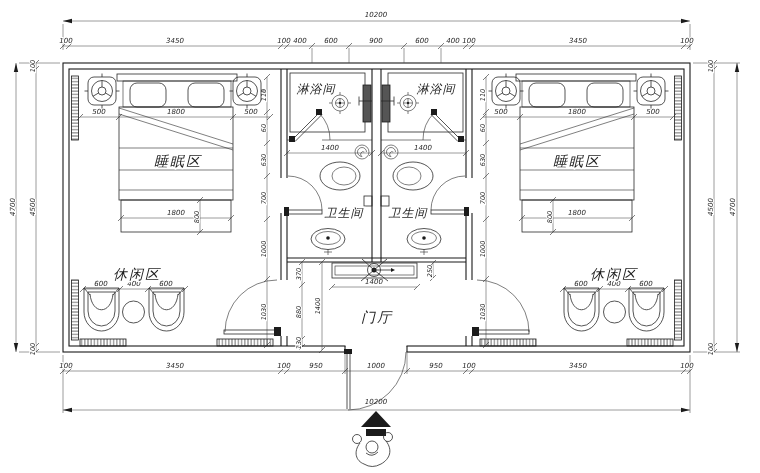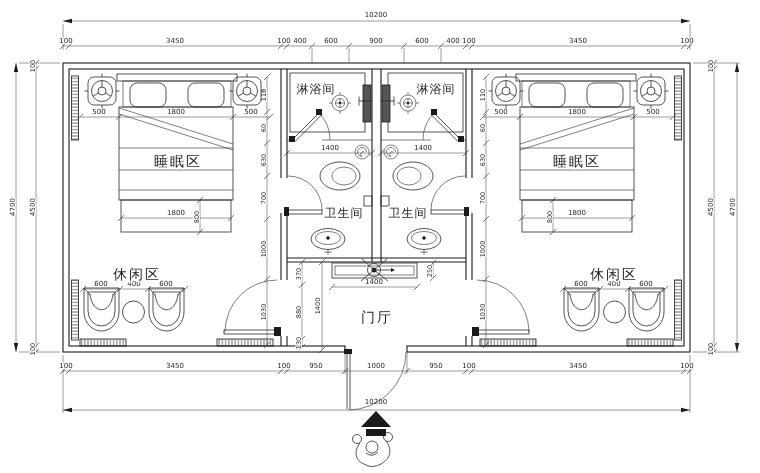--- a/index.html
+++ b/index.html
@@ -1,16 +1,16 @@
 <!DOCTYPE html>
 <html><head>
 <meta charset="utf-8">
 <style>
   html,body{margin:0;padding:0;background:#fff;}
-  #stage{width:760px;height:473px;position:relative;background:#fff;overflow:hidden;}
+  #stage{width:760px;height:473px;position:relative;background:#fff;overflow:hidden;font-style:italic;}
   svg{display:block;}
   svg text{font-family:"DejaVu Sans",sans-serif;fill:#1f1f1f;}
   .dim{font-size:7px;text-anchor:middle;paint-order:stroke;stroke:#fff;stroke-width:2px;}
   .dimv{font-size:6.5px;text-anchor:middle;paint-order:stroke;stroke:#fff;stroke-width:2px;}
   .rm{font-size:14px;text-anchor:middle;letter-spacing:2px;paint-order:stroke;stroke:#fff;stroke-width:3px;}
   .sm{font-size:12px;text-anchor:middle;letter-spacing:1px;paint-order:stroke;stroke:#fff;stroke-width:3px;}
   .w{stroke:#1b1b1b;fill:none;stroke-width:1.1px;}
   .f{stroke:#2a2a2a;fill:none;stroke-width:.8px;}
   .t{stroke:#2a2a2a;fill:none;stroke-width:.6px;}
   .d{stroke:#4a4a4a;fill:none;stroke-width:.55px;}

